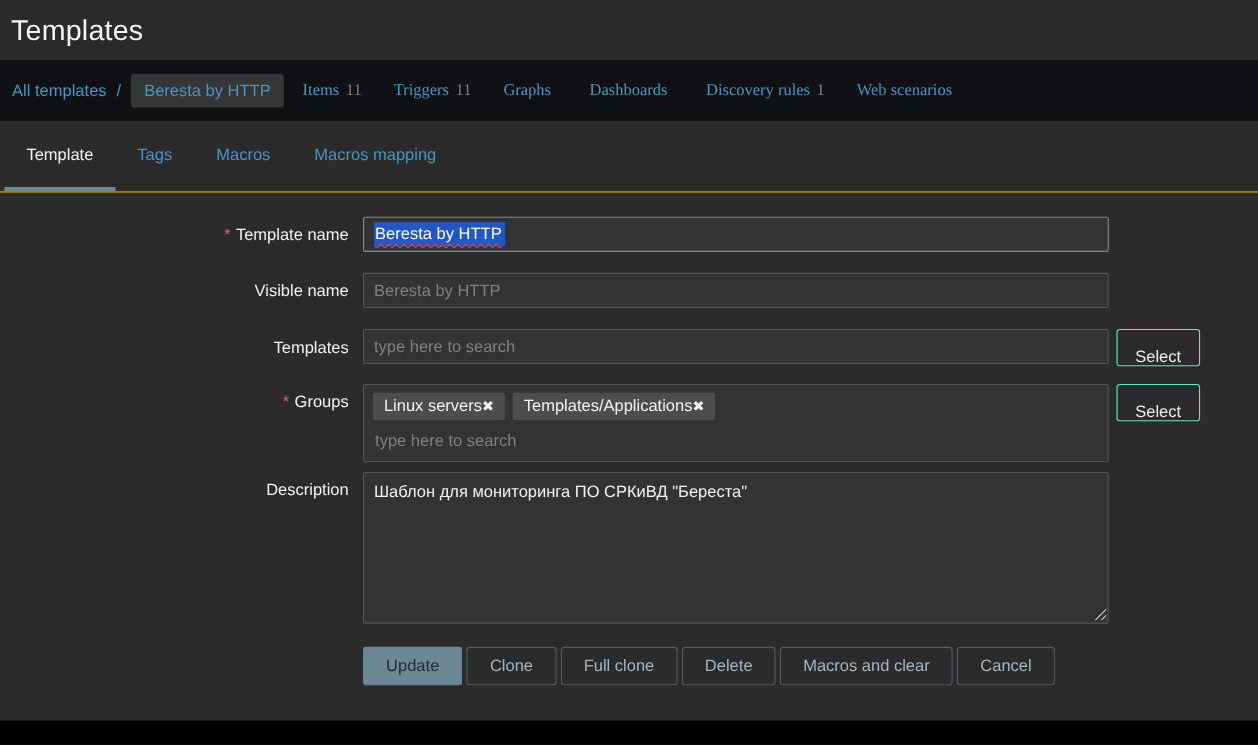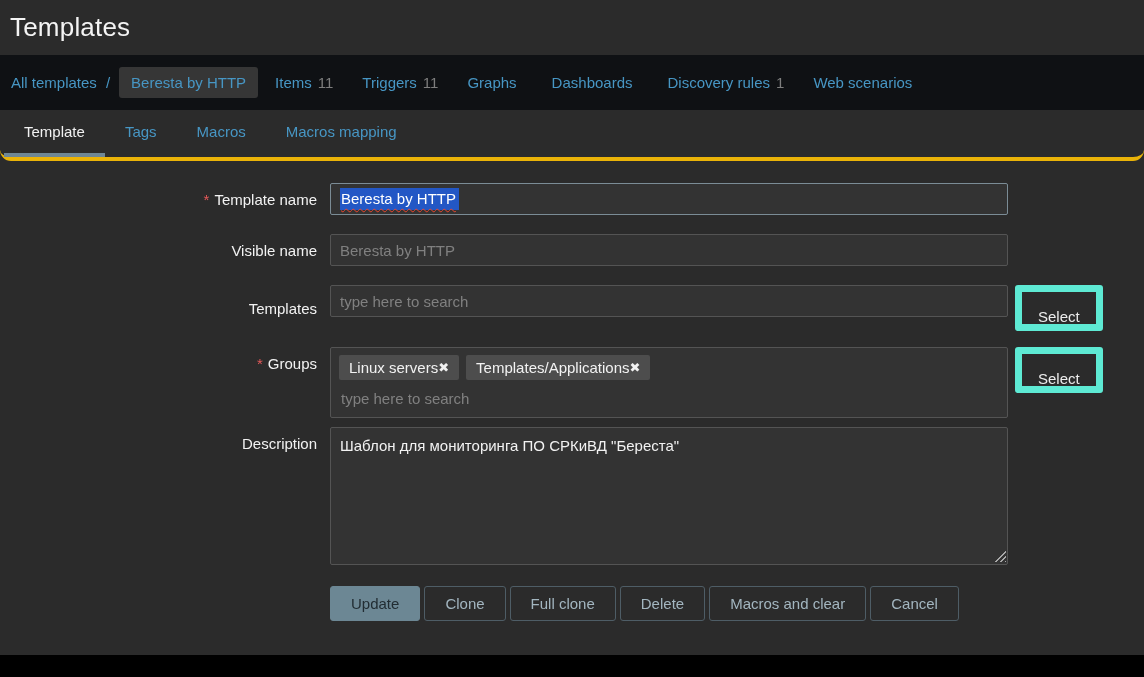--- a/index.html
+++ b/index.html
@@ -10,44 +10,44 @@
   
   .header { height:55px; background:#2b2b2b; display:flex; align-items:center; padding:0 10px; }
   .page-title { color:#f4f4f4; font-size:26px; font-weight:400; letter-spacing:.2px; }
 
   
   .navbar { height:55px; background:#0f1114; display:flex; align-items:center; padding:0 11px; font-size:15px; }
   .link { color:#4796c4; text-decoration:none; cursor:pointer; }
   .crumb-sep { color:#4796c4; margin:0 9px; }
   .crumb-current { background:#363636; border-radius:3px; padding:7px 12px; color:#4796c4; cursor:pointer; }
   .nav-items { display:flex; align-items:center; margin-left:17px; }
-  .nav-item { display:flex; gap:6px; margin-right:29px; cursor:pointer; }
+  .nav-item { display:flex; gap:6px; margin-right:29px; cursor:pointer;font-family:Liberation Serif, serif; }
   .nav-count { color:#7e7e7e; }
 
   
   .content { background:#2b2b2b; height:545px; }
-  .tabbar { height:51px; border-bottom:4px solid #eab308; padding-left:4px; display:flex;border-radius:11px; }
+  .tabbar { height:65px; border-bottom:1px solid #eab308; padding-left:4px; display:flex; }
   .tab { padding:0 20px; display:flex; align-items:center; font-size:15px; color:#4796c4; border-bottom:4px solid transparent; cursor:pointer; }
   .tab.active { color:#f2f2f2; border-bottom-color:#6e8796; }
 
   
   .form { padding-top:22px; }
   .row { display:flex; }
   .mb-a { margin-bottom:19px; } .mb-b { margin-bottom:16px; } .mb-c { margin-bottom:9px; }
   .label-col { width:330px; padding-right:13px; display:flex; justify-content:flex-end; align-items:center; gap:5px; color:#f2f2f2; font-size:15px; }
   .row.top .label-col { align-items:flex-start; padding-top:8px; }
   .req { color:#e45959; }
   .field-col { display:flex; align-items:flex-start; }
 
   .text-input { width:678px; height:32px; background:#333333; border:1px solid #545454; border-radius:2px; color:#f2f2f2; font-size:15px; padding:0 9px; font-family:inherit; outline:none; }
   .text-input::placeholder { color:#808080; }
   .input-box { width:678px; height:32px; background:#333333; border:1px solid #7b8c96; border-radius:2px; display:flex; align-items:center; padding:0 9px; cursor:text; }
   .selection { background:#2357c5; color:#ffffff; font-size:15px; padding:2px 3px 3px 1px; text-decoration:underline wavy #e8442c 1px; text-underline-offset:4px; }
 
-  .btn-select { margin-left:7px; height:33px; padding:16px 16px; background:transparent; border:7px solid #5eead4; border-radius:3px; color:#ececec; font-size:15px; cursor:pointer; font-family:inherit; }
+  .btn-select { margin-left:7px; height:33px; padding:16px 16px; background:transparent; border:1px solid #5eead4; border-radius:3px; color:#ececec; font-size:15px; cursor:pointer; font-family:inherit; }
 
   .multiselect { width:678px; min-height:68px; background:#333333; border:1px solid #545454; border-radius:2px; padding:7px 8px 8px; cursor:text; }
   .chips { display:flex; gap:7px; }
   .chip { background:#4d4d4d; border-radius:2px; color:#f2f2f2; font-size:15px; padding:4px 10px; display:inline-flex; align-items:center; }
   .chip-x { font-size:13px; color:#f2f2f2; cursor:pointer; line-height:1; }
   .ms-input { display:block; margin-top:8px; width:520px; background:transparent; border:none; outline:none; color:#f2f2f2; font-size:15px; padding:2px; font-family:inherit; }
   .ms-input::placeholder { color:#808080; }
 
   .textarea-wrap { position:relative; }
   .desc { width:678px; height:138px; background:#333333; border:1px solid #545454; border-radius:2px; color:#f2f2f2; font-size:15px; padding:7px 9px; resize:none; outline:none; font-family:inherit; line-height:1.4; display:block; }

